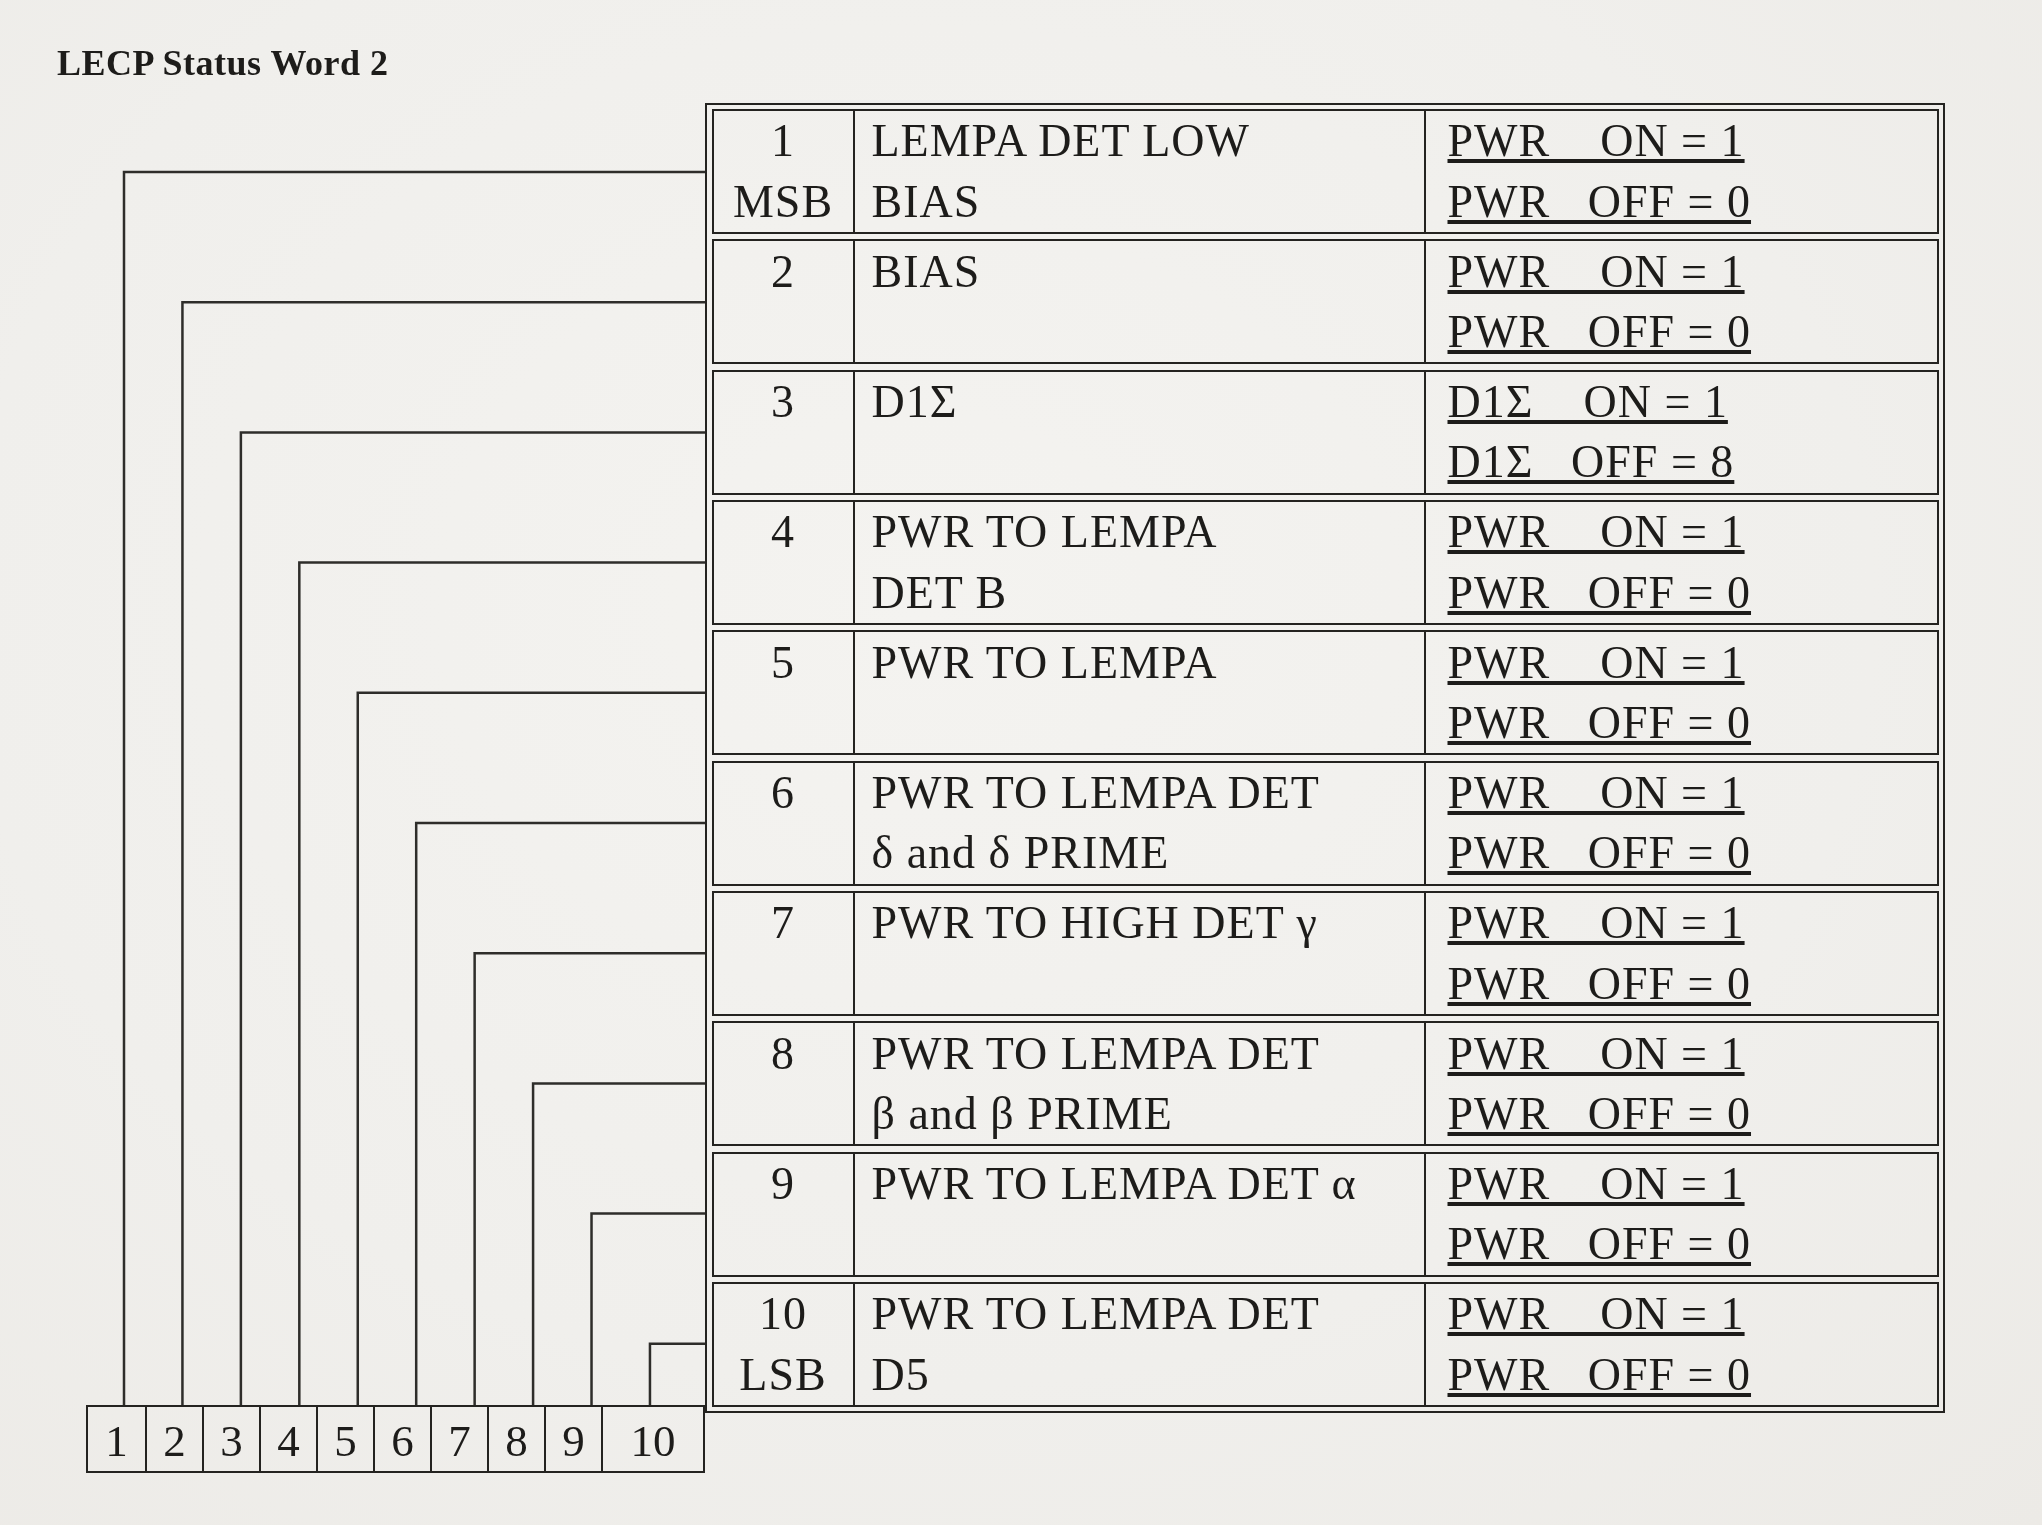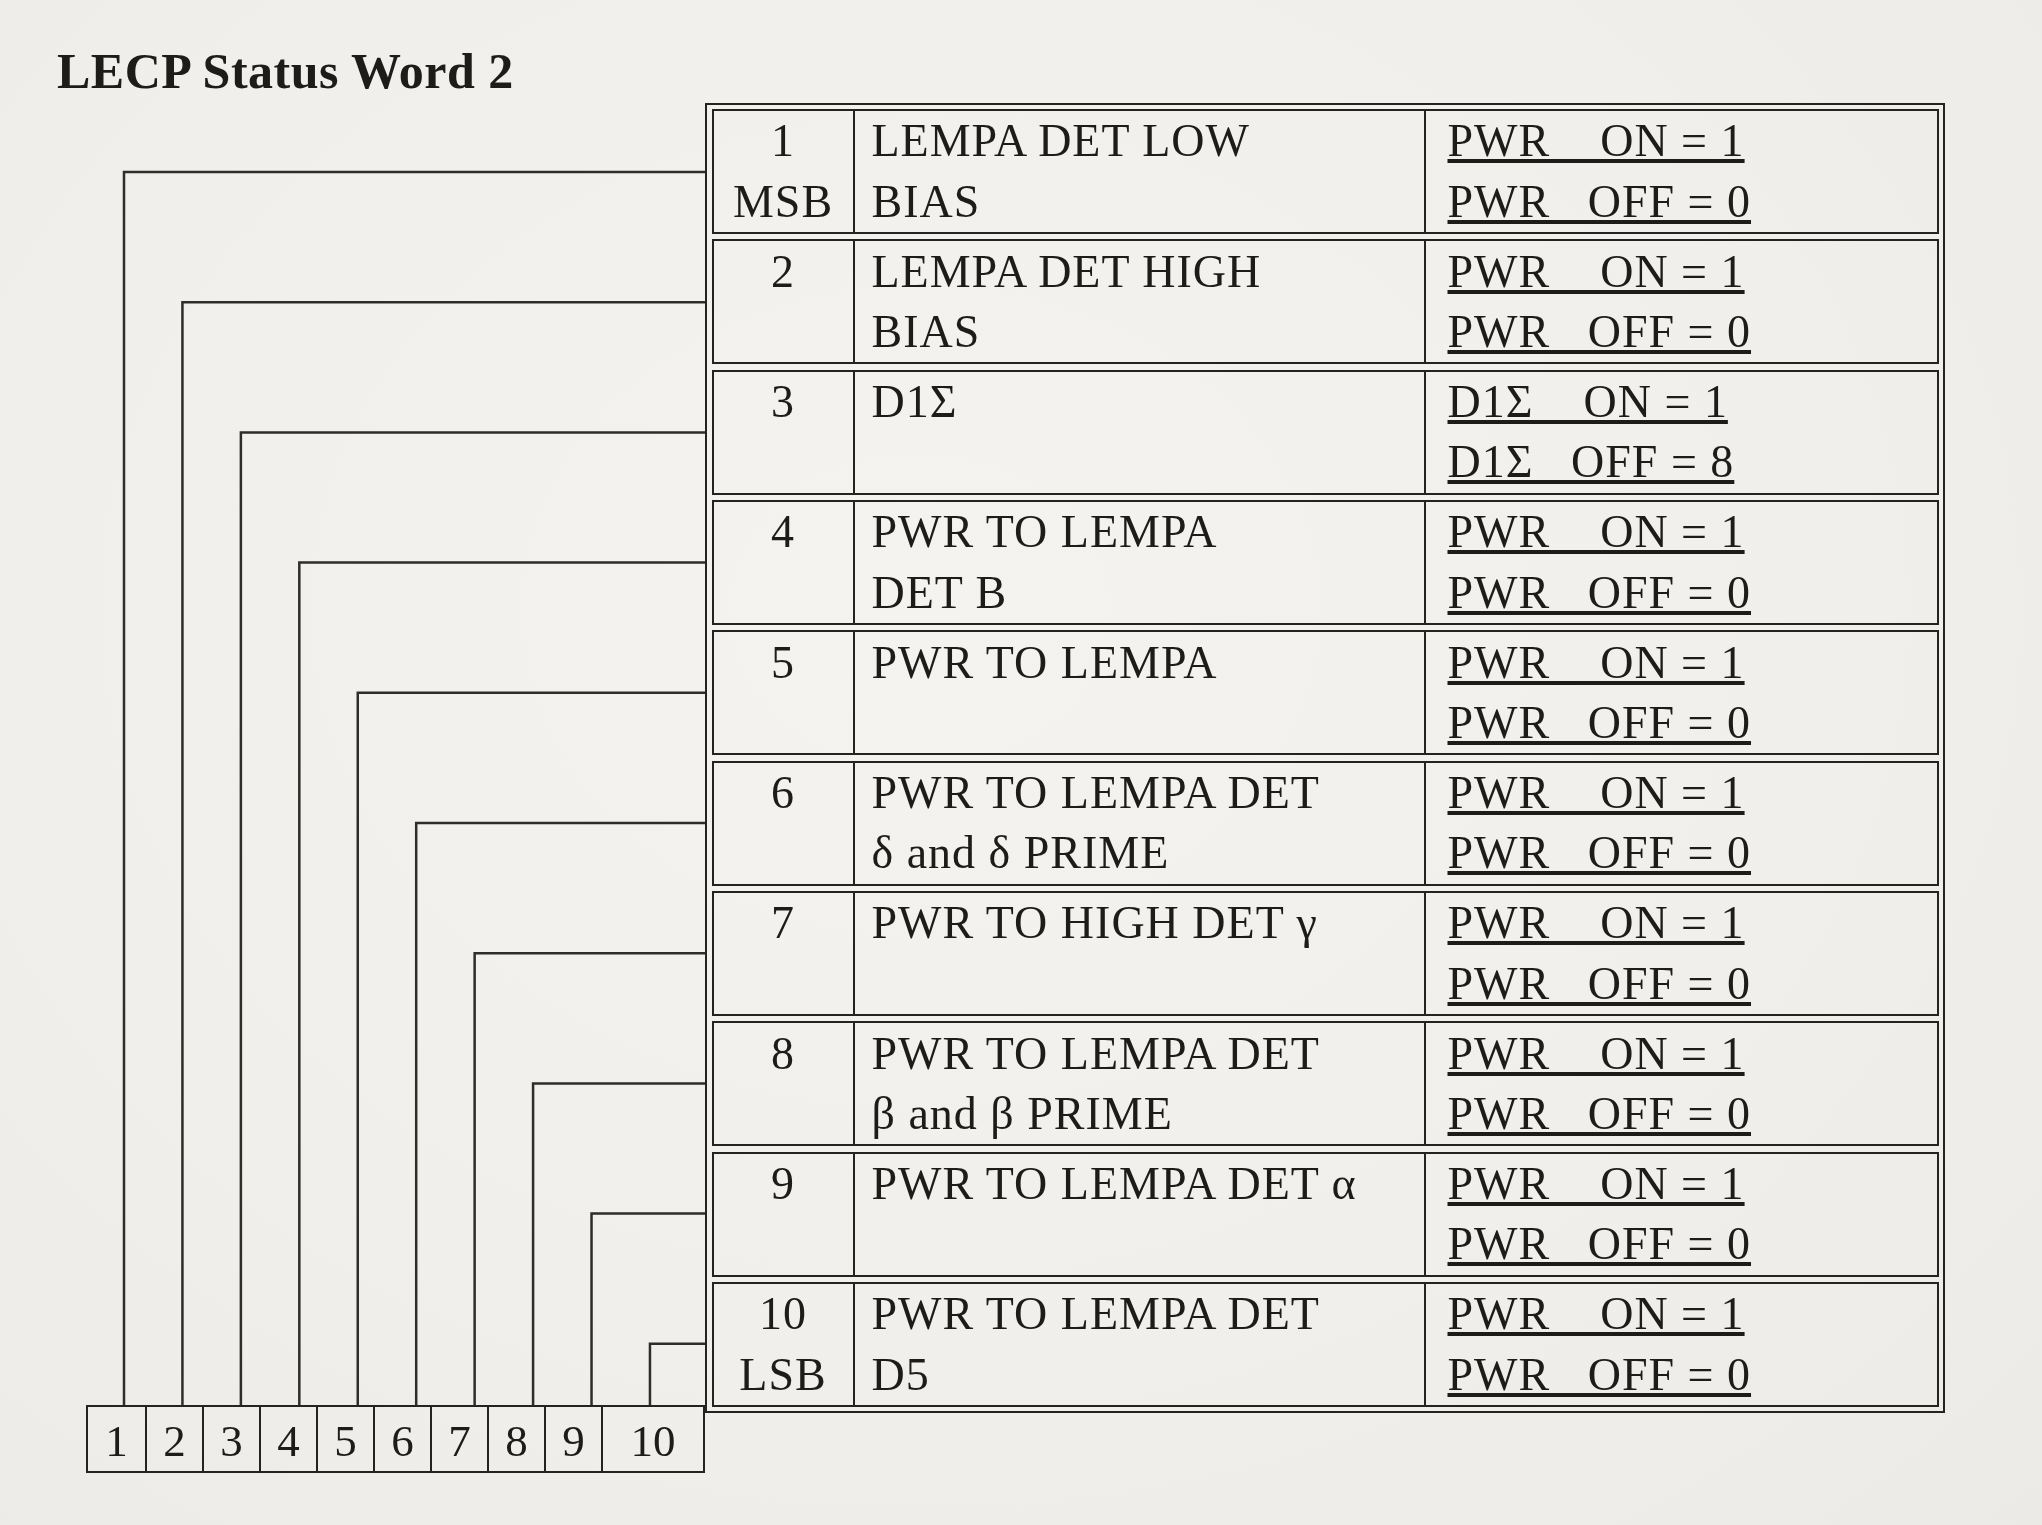--- a/index.html
+++ b/index.html
@@ -9,21 +9,21 @@
     height: 1525px;
     background: radial-gradient(ellipse at 45% 40%, #f4f3f0 0%, #f0efec 60%, #eceae6 100%);
     font-family: "Liberation Serif", "DejaVu Serif", serif;
     color: #1d1c1a;
     overflow: hidden;
   }
   .title {
     position: absolute;
     left: 57px;
     top: 42px;
-    font-size: 50px;
+    font-size: 36px;
     font-weight: bold;
     letter-spacing: 0.5px;
     white-space: pre;
   }
   svg.connectors {
     position: absolute;
     left: 0; top: 0;
     width: 2042px; height: 1525px;
   }
   
@@ -124,21 +124,20 @@
         <div class="line">PWR   OFF = 0</div>
       </div>
     </div>
 
     <div class="t-row">
       <div class="t-cell cell-num">
         <div class="line">2</div>
         <div class="line"></div>
       </div>
       <div class="t-cell cell-desc">
-        <div class="line">LEMPA DET HIGH</div>
         <div class="line">BIAS</div>
       </div>
       <div class="t-cell cell-val">
         <div class="line">PWR    ON = 1</div>
         <div class="line">PWR   OFF = 0</div>
       </div>
     </div>
 
     <div class="t-row">
       <div class="t-cell cell-num">

